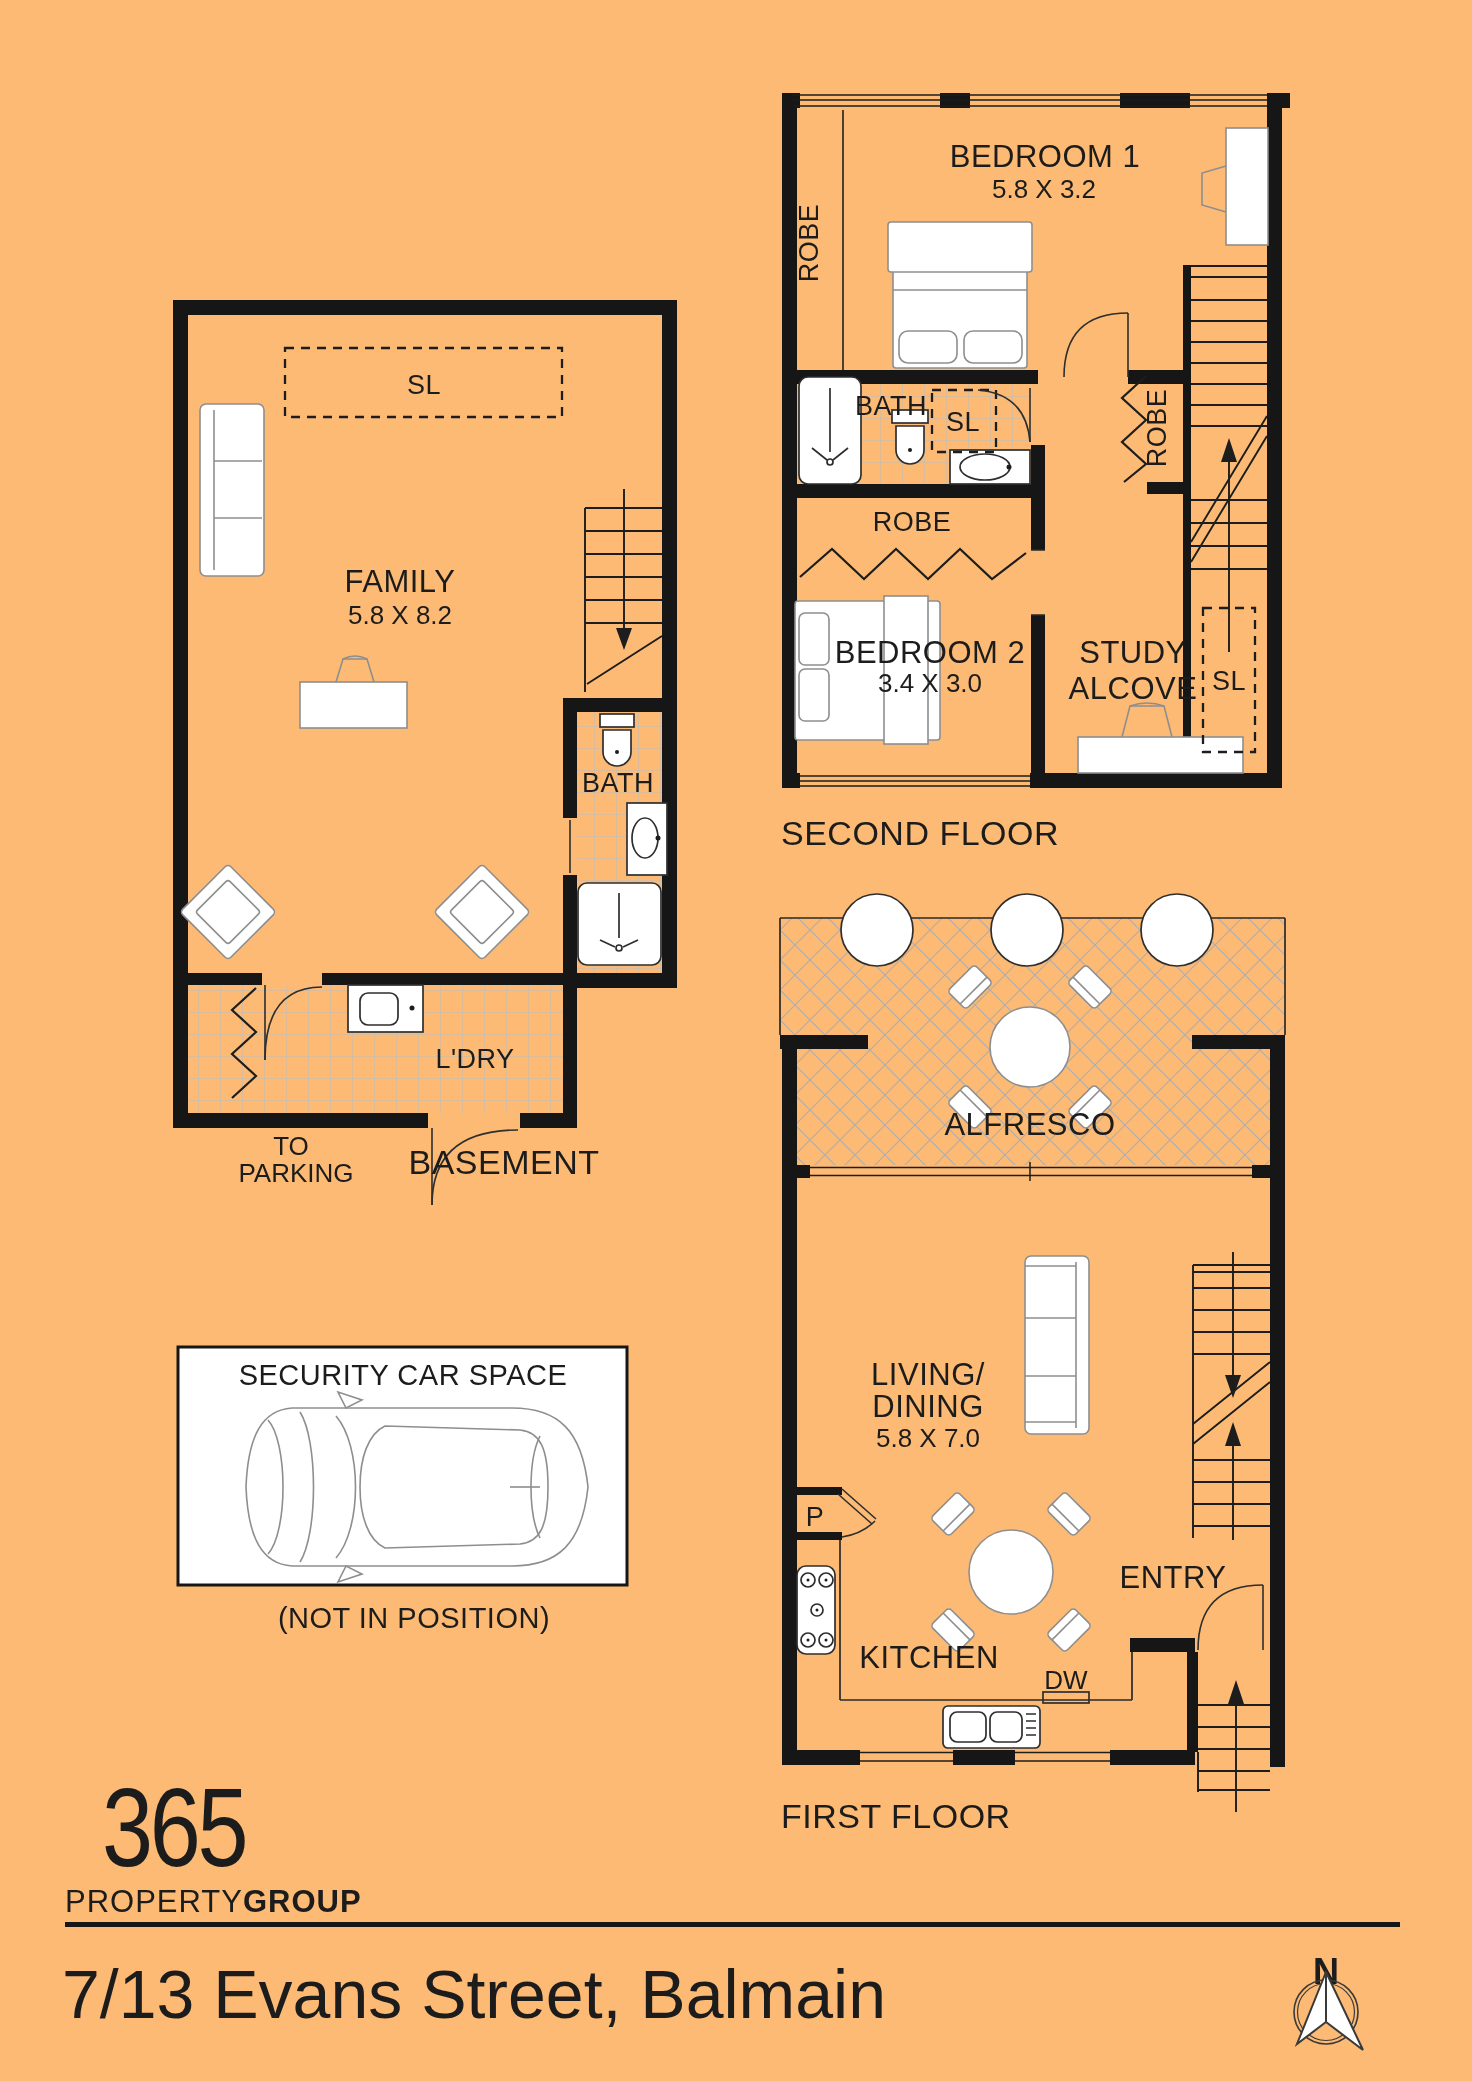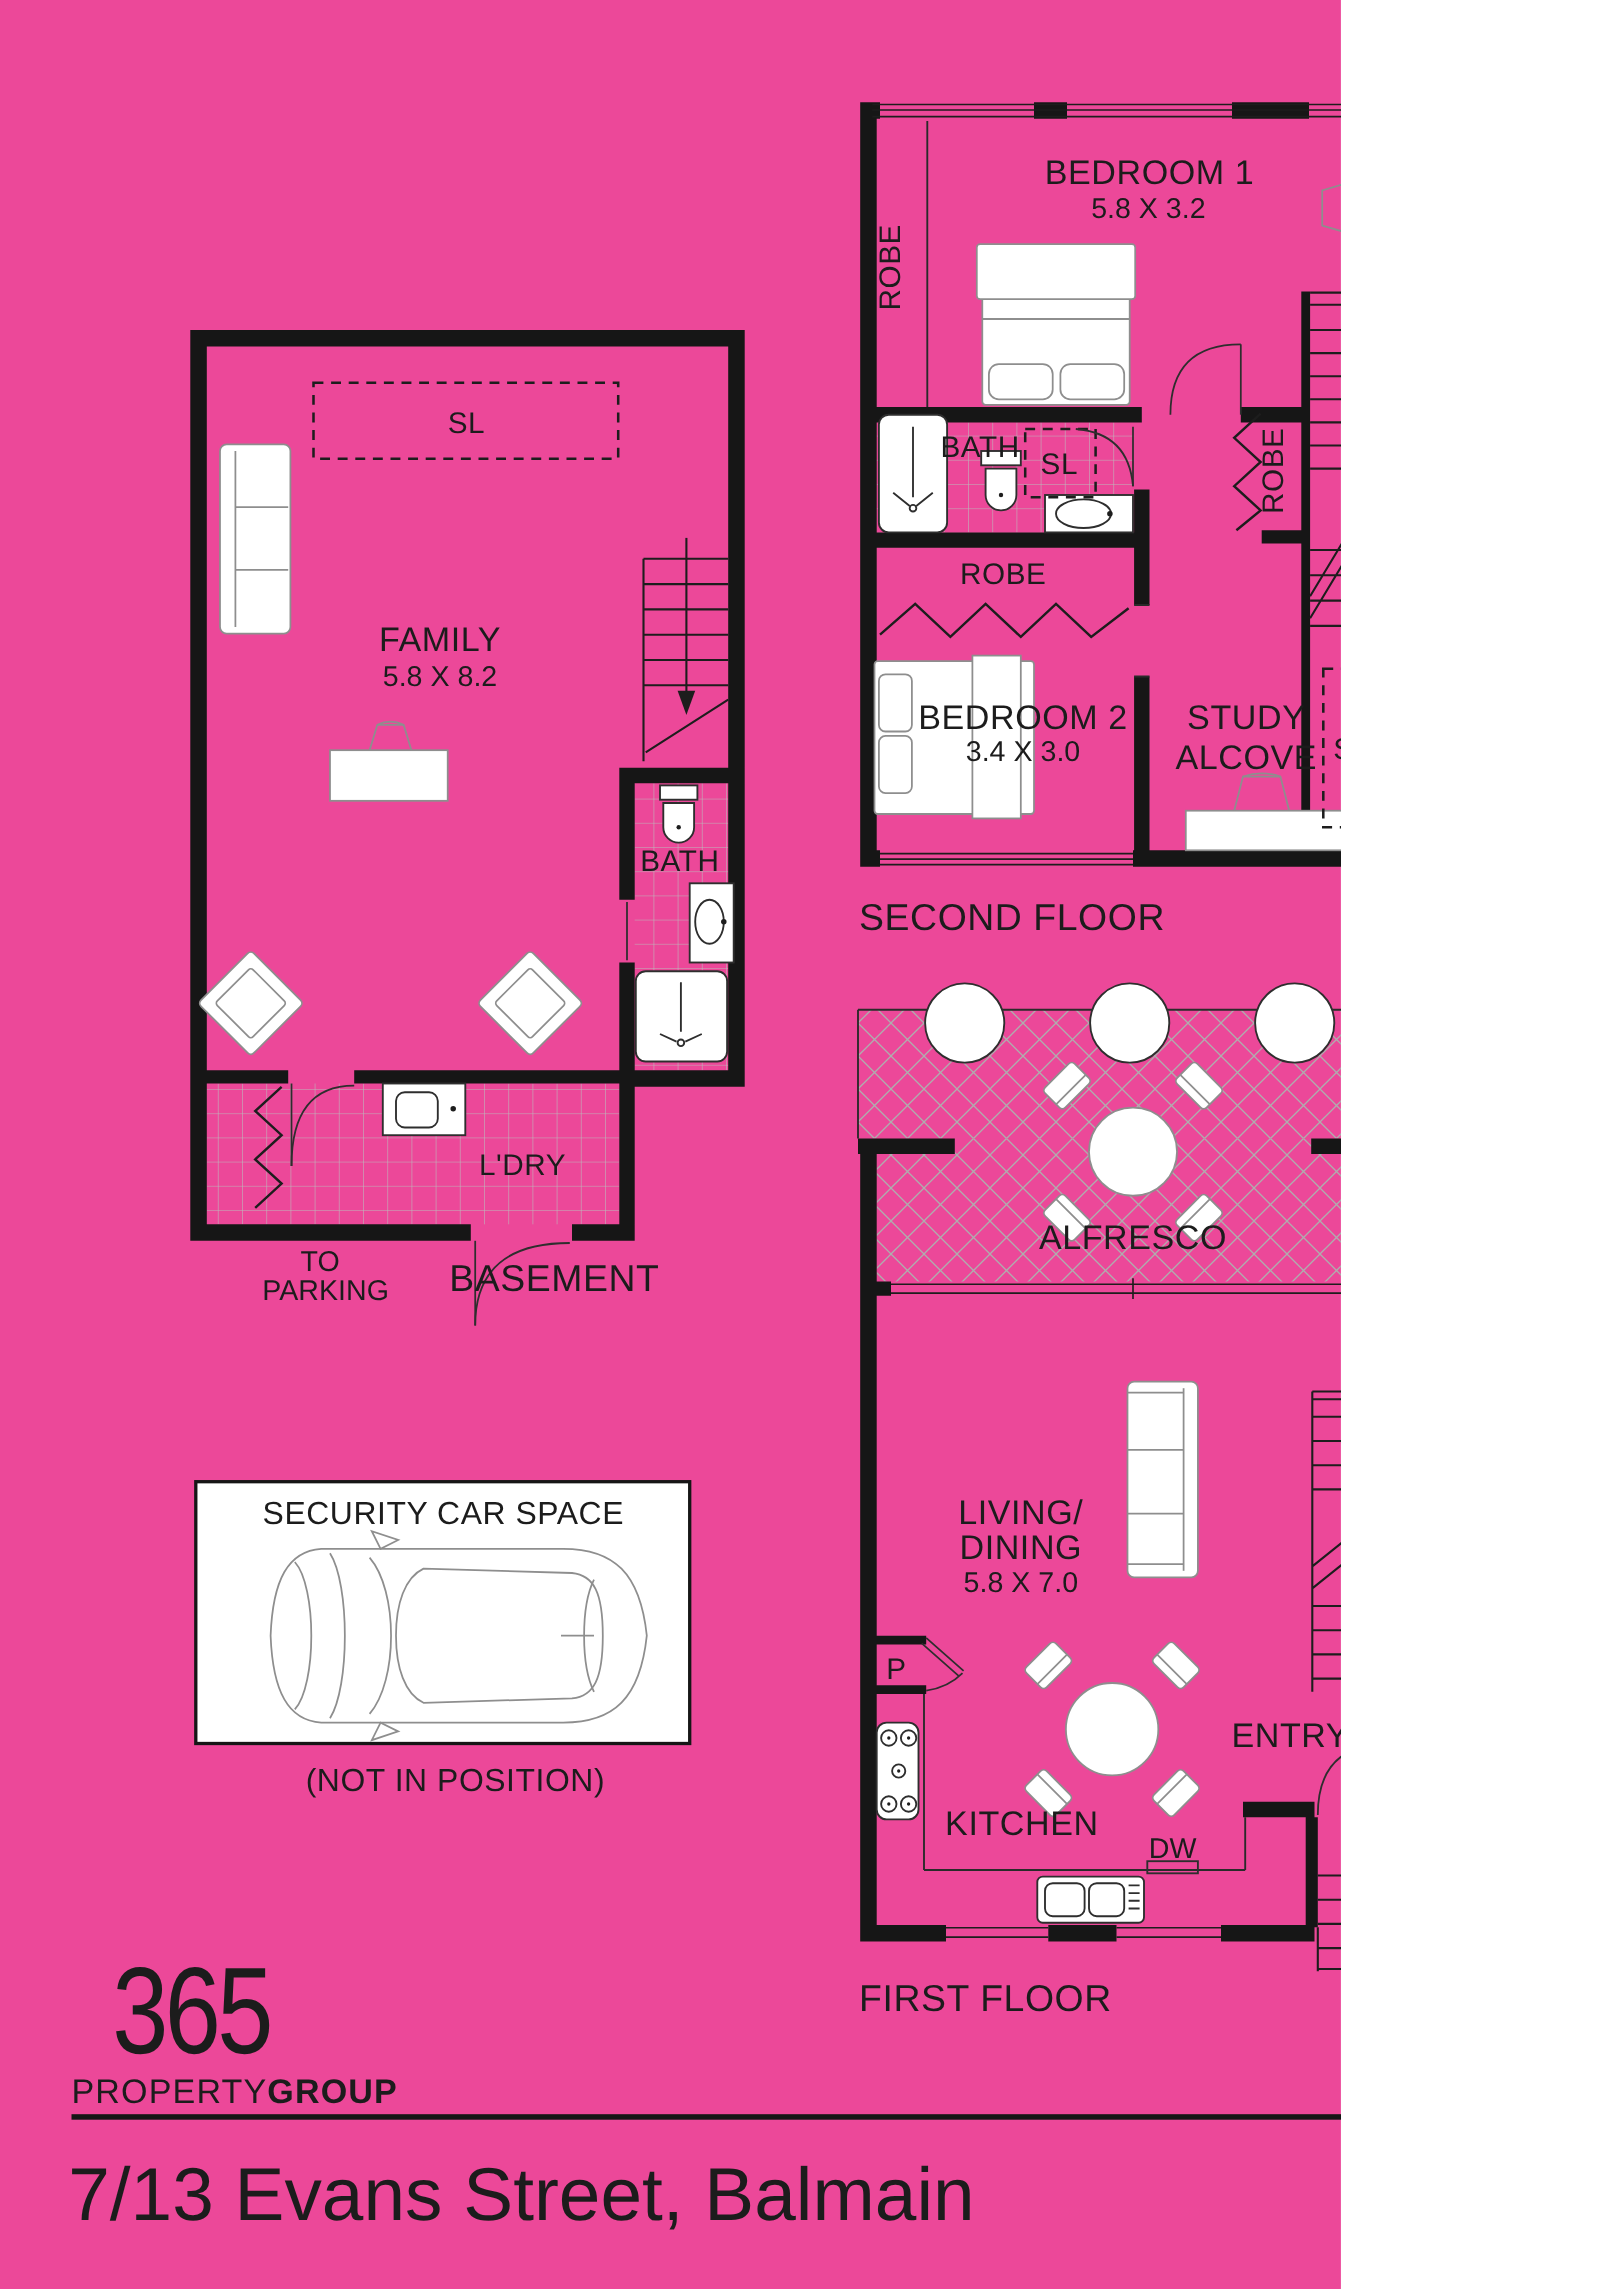--- a/index.html
+++ b/index.html
@@ -1,16 +1,16 @@
 <!DOCTYPE html>
 <html><head>
 <meta charset="utf-8">
 <style>
   html,body{margin:0;padding:0;background:#ffffff;}
-  #page{position:relative;width:1219px;height:2081px;background:#ec4899;overflow:hidden;}
+  #page{position:relative;width:1472px;height:2081px;background:#fdba74;overflow:hidden;}
   svg{position:absolute;left:0;top:0;}
   text{font-family:"Liberation Sans",sans-serif;fill:#1c1c1c;}
   .tn{font-size:31px;letter-spacing:.5px;}   
   .td{font-size:26px;}                        
   .ts{font-size:27px;letter-spacing:.5px;}    
   .tt{font-size:34px;letter-spacing:.5px;}    
   .tc{font-size:29px;letter-spacing:.5px;}    
   .addr{font-size:68px;letter-spacing:0;}
   .plogo{font-size:31px;letter-spacing:1px;}
   .logo365{font-size:112px;letter-spacing:-4px;}

